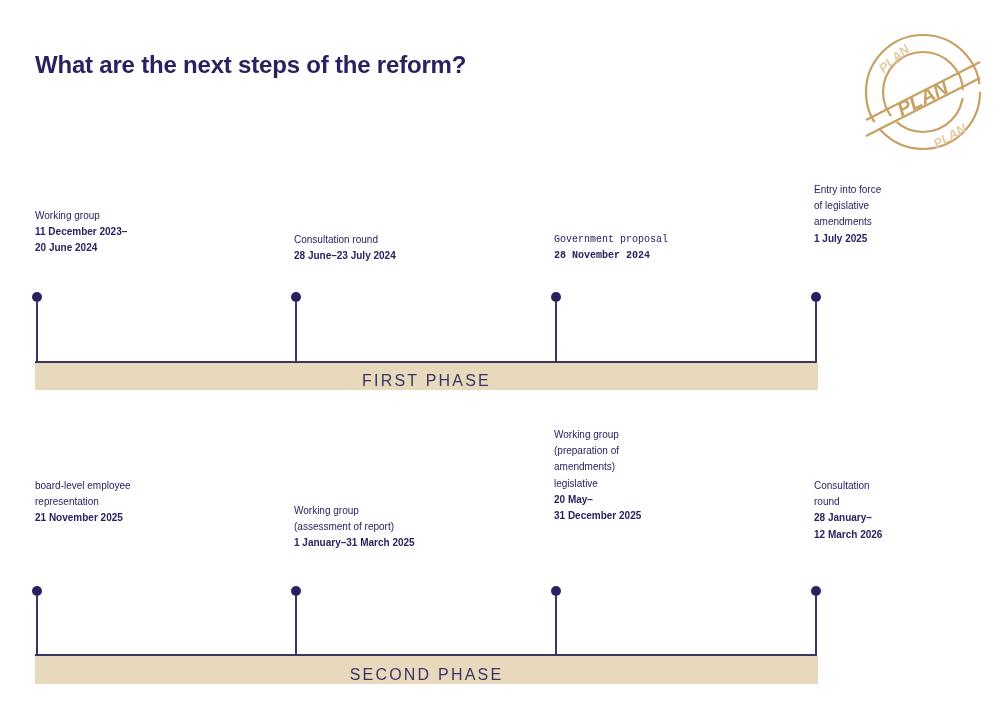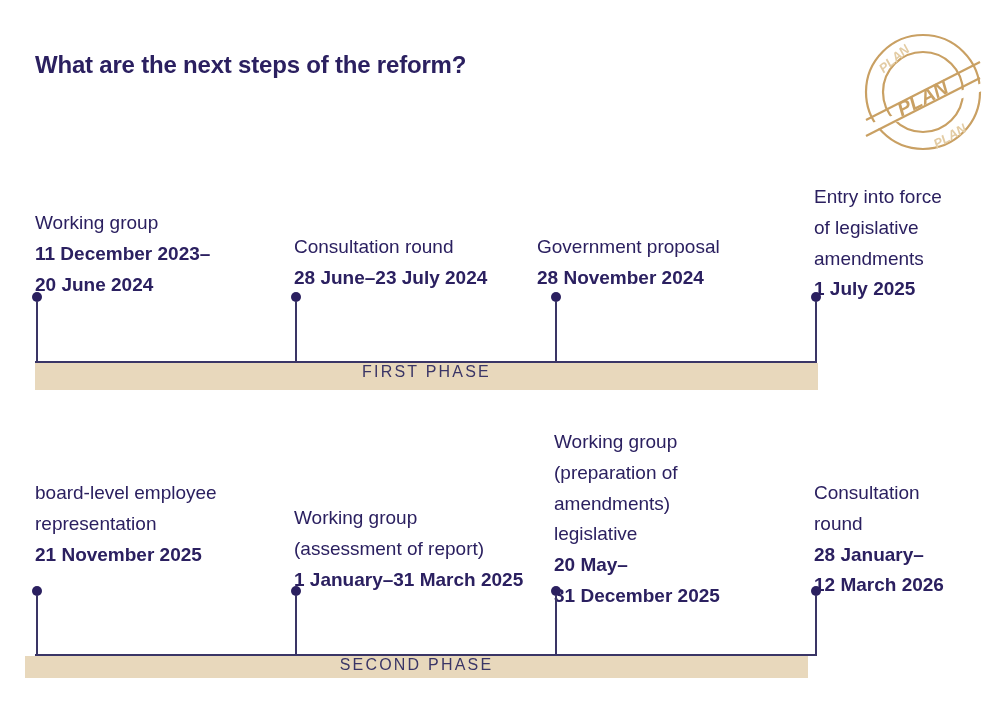--- a/index.html
+++ b/index.html
@@ -43,21 +43,21 @@
 
   .timeline-area {
     position: absolute;
     left: 0;
     width: 1000px;
   }
 
   
   .milestone-label {
     position: absolute;
-    font-size: 19px;
+    font-size: 10px;
     line-height: 1.62;
     color: #2B2060;
     white-space: nowrap;
   }
   .milestone-label .ml-title {
     font-weight: normal;
   }
   .milestone-label .ml-date {
     font-weight: bold;
   }
@@ -79,21 +79,21 @@
   
   .baseline {
     position: absolute;
     height: 2px;
     background: #3A3566;
   }
   .phase-band {
     position: absolute;
     background: #E8D8BC;
     display: flex;
-    align-items: flex-start;
+    align-items: flex-end;
     justify-content: center;
   }
   .phase-band-label {
     font-size: 16px;
     font-weight: normal;
     letter-spacing: 2.2px;
     color: #3A3566;
   }
 </style>
 </head>
@@ -138,21 +138,21 @@
     <div class="ml-title">Working group</div>
     <div class="ml-date">11 December 2023–</div>
     <div class="ml-date">20 June 2024</div>
   </div>
 
   <div class="milestone-label" style="left:294px; top:232px;">
     <div class="ml-title">Consultation round</div>
     <div class="ml-date">28 June–23 July 2024</div>
   </div>
 
-  <div class="milestone-label" style="left:537px; top:232px;">
+  <div class="milestone-label" style="left:554px; top:232px;font-family:Liberation Mono, monospace;">
     <div class="ml-title">Government proposal</div>
     <div class="ml-date">28 November 2024</div>
   </div>
 
   <div class="milestone-label" style="left:814px; top:182px;">
     <div class="ml-title">Entry into force</div>
     <div class="ml-title">of legislative</div>
     <div class="ml-title">amendments</div>
     <div class="ml-date">1 July 2025</div>
   </div>
@@ -209,16 +209,16 @@
   <div class="dot" style="left:551px; top:586px;"></div>
   <div class="dot" style="left:811px; top:586px;"></div>
 
   <div class="stem" style="left:36.2px;  top:595px; height:60px;"></div>
   <div class="stem" style="left:295.2px; top:595px; height:60px;"></div>
   <div class="stem" style="left:555.2px; top:595px; height:60px;"></div>
   <div class="stem" style="left:815.2px; top:595px; height:60px;"></div>
 
   <div class="baseline" style="left:35px; top:654px; width:782px;"></div>
 
-  <div class="phase-band" style="left:25px; top:656px; width:783px; height:22px;">
+  <div class="phase-band" style="left:35px; top:656px; width:783px; height:28px;">
     <span class="phase-band-label">SECOND PHASE</span>
   </div>
 </div>
 
 </body></html>

